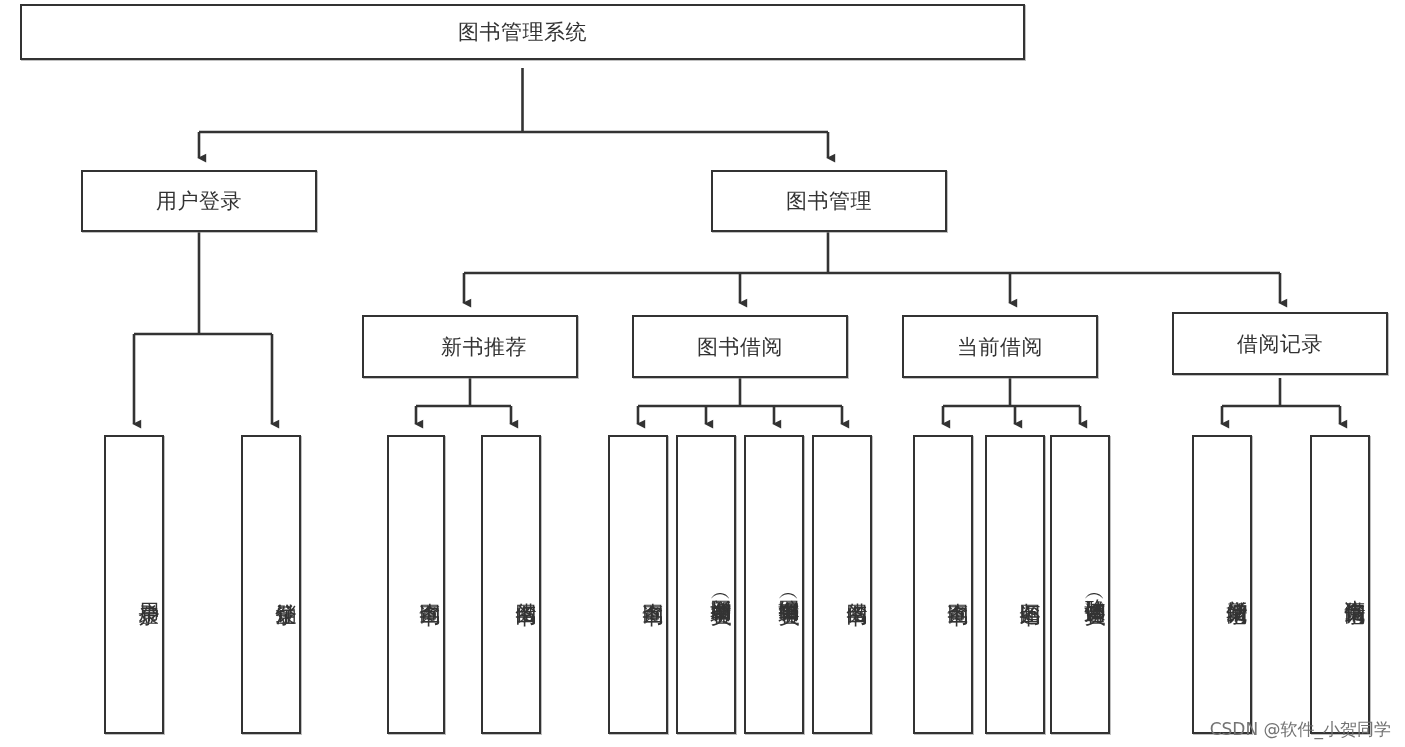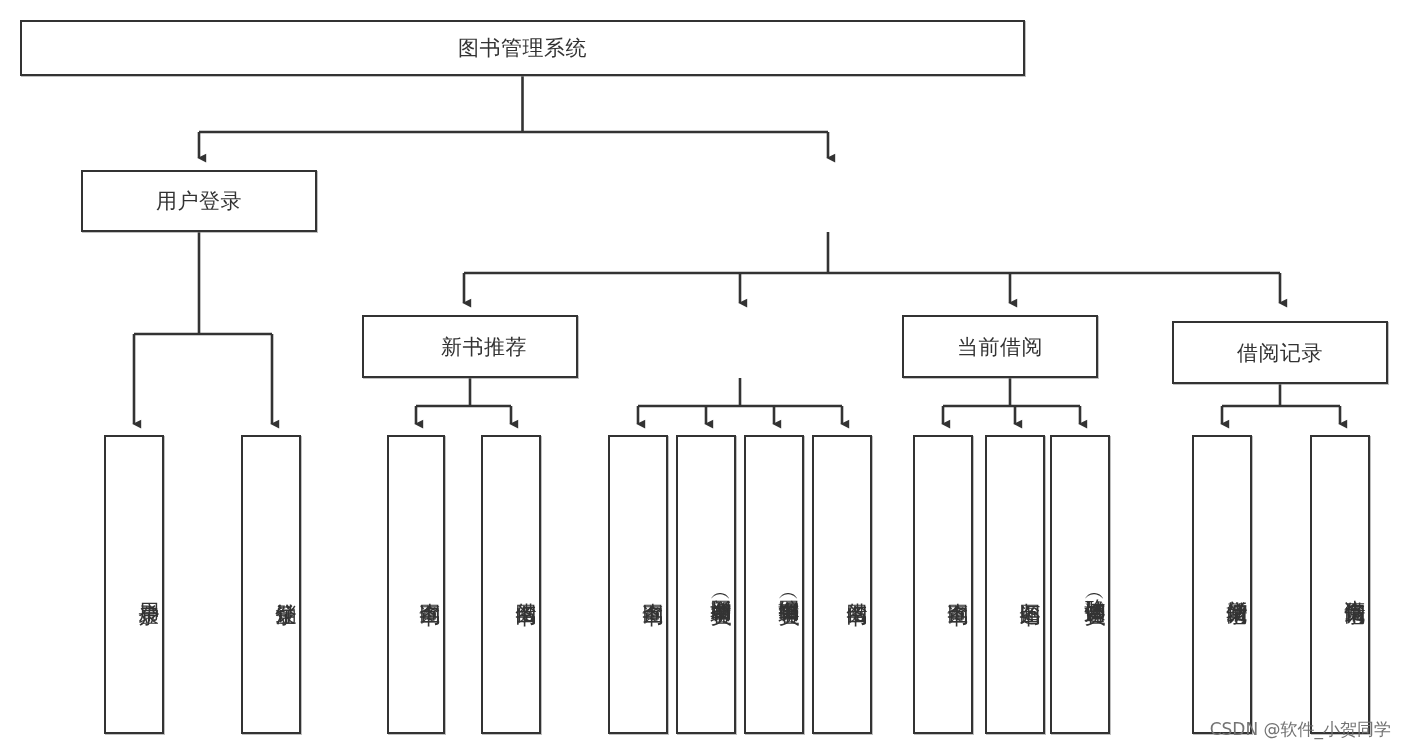--- a/index.html
+++ b/index.html
@@ -115,35 +115,41 @@
       <path d="M1015,406 L1015,424" marker-end="url(#arrowhead)"></path>
       <path d="M1080,406 L1080,424" marker-end="url(#arrowhead)"></path>
 
       <path d="M1280,378 L1280,406"></path>
       <path d="M1222,406 L1340,406"></path>
       <path d="M1222,406 L1222,424" marker-end="url(#arrowhead)"></path>
       <path d="M1340,406 L1340,424" marker-end="url(#arrowhead)"></path>
     </g>
   </svg>
 
-  <div class="node node-h level-root" style="left:20px; top:20px; width:1005px; height:56px;">
+  <div class="node node-h level-root" style="left:20px; top:4px; width:1005px; height:56px;">
     <span>图书管理系统</span>
   </div>
 
   <div class="node node-h" style="left:81px; top:170px; width:236px; height:62px;">
     <span>用户登录</span>
   </div>
+  <div class="node node-h" style="left:711px; top:170px; width:236px; height:62px;">
+    <span>图书管理</span>
+  </div>
 
   <div class="node node-h" style="left:362px; top:315px; width:216px; height:63px;padding-left:28px;">
     <span>新书推荐</span>
   </div>
+  <div class="node node-h" style="left:632px; top:315px; width:216px; height:63px;">
+    <span>图书借阅</span>
+  </div>
   <div class="node node-h" style="left:902px; top:315px; width:196px; height:63px;">
     <span>当前借阅</span>
   </div>
-  <div class="node node-h" style="left:1172px; top:321px; width:216px; height:63px;">
+  <div class="node node-h" style="left:1172px; top:312px; width:216px; height:63px;">
     <span>借阅记录</span>
   </div>
 
   <div class="node node-v" style="left:104px; top:435px; width:60px; height:299px;">
     <span>用户登录</span>
   </div>
   <div class="node node-v" style="left:241px; top:435px; width:60px; height:299px;">
     <span>注销登录</span>
   </div>
 

